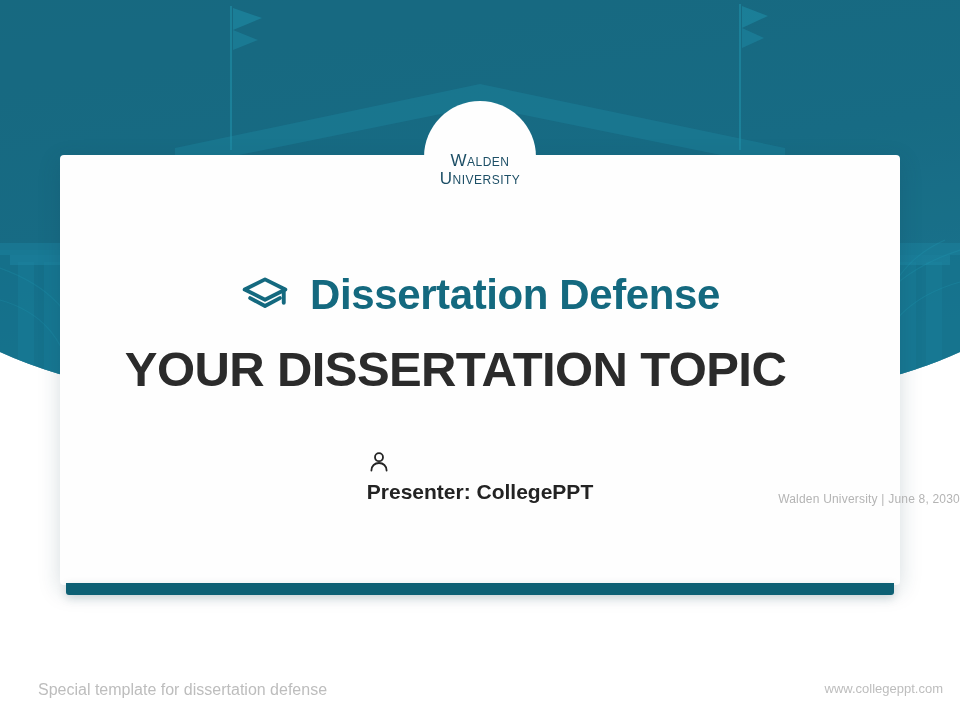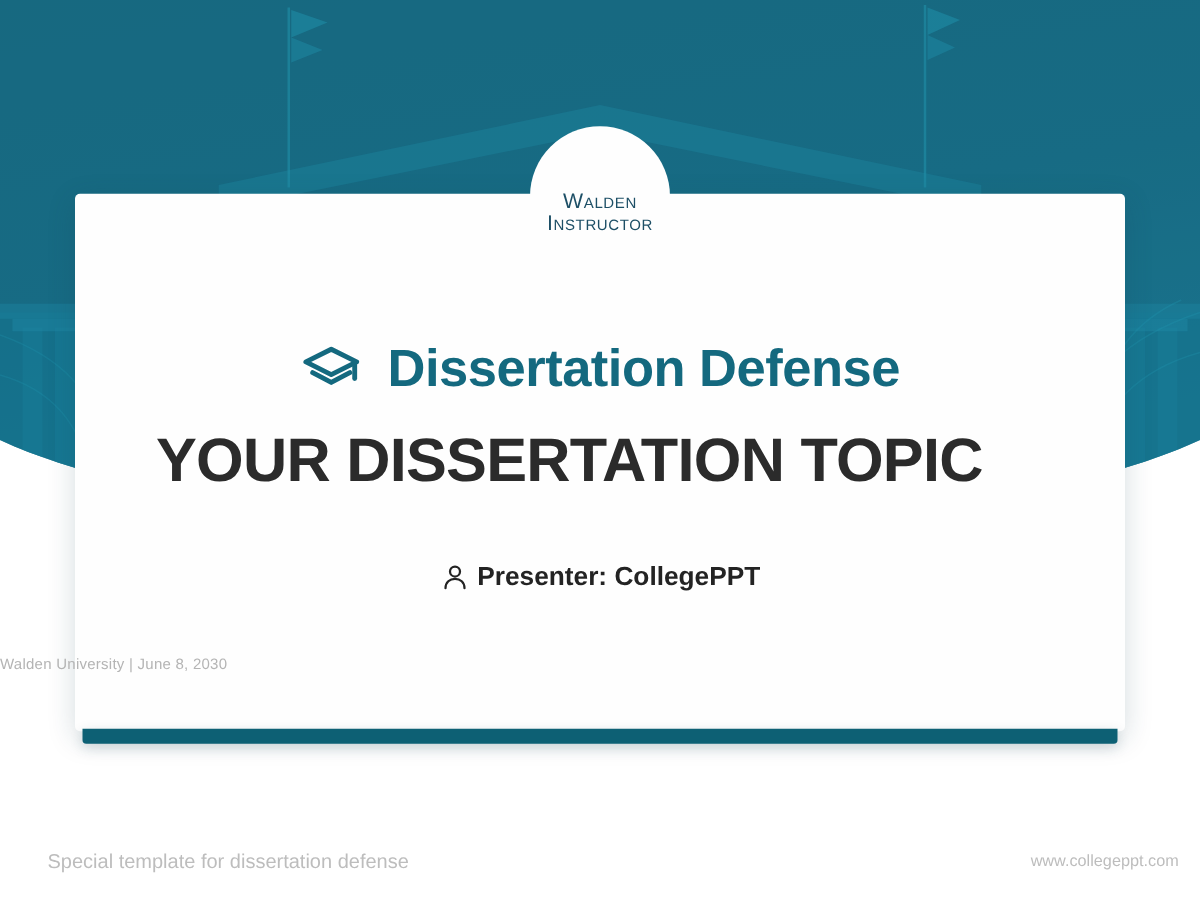--- a/index.html
+++ b/index.html
@@ -135,40 +135,41 @@
     width: 960px;
     display: flex;
     align-items: center;
     justify-content: center;
     gap: 42px;
   }
   .person-item {
     display: flex;
     align-items: flex-start;
     gap: 6px;
+    flex-direction: column;
   }
   .person-icon {
     width: 24px;
     height: 24px;
     display: block;
     flex: 0 0 auto;
   }
   .person-label {
     font-size: 21px;
     font-weight: bold;
     color: #232323;
     white-space: nowrap;
   }
 
   .meta-line {
     position: absolute;
     left: 0;
-    top: 524px;
-    width: 960px;
-    text-align: left;
+    top: 492px;
+    width: 960px;
+    text-align: right;
     font-size: 12px;
     color: #b4b4b4;
     letter-spacing: 0.2px;
   }
 
   
   .footer-left {
     position: absolute;
     left: 38px;
     top: 681px;
@@ -270,21 +271,21 @@
       </g>
     </svg>
   </div>
 
   <div class="card"></div>
   <div class="card-bottom-bar"></div>
 
   <div class="logo-bump"></div>
   <div class="logo-mark">
     <span class="logo-line logo-line-1">Walden</span>
-    <span class="logo-line logo-line-2">Instructor</span>
+    <span class="logo-line logo-line-2">University</span>
   </div>
 
   <div class="headline-row">
     <svg class="cap-icon" viewBox="0 0 64 64">
       <g fill="none" stroke="#14697f" stroke-width="5" stroke-linejoin="round" stroke-linecap="round">
         <path d="M32 12 L58 25 L32 38 L6 25 Z"></path>
         <path d="M13 36 L32 46 L51 36"></path>
         <path d="M56 26 L56 42"></path>
       </g>
     </svg>

